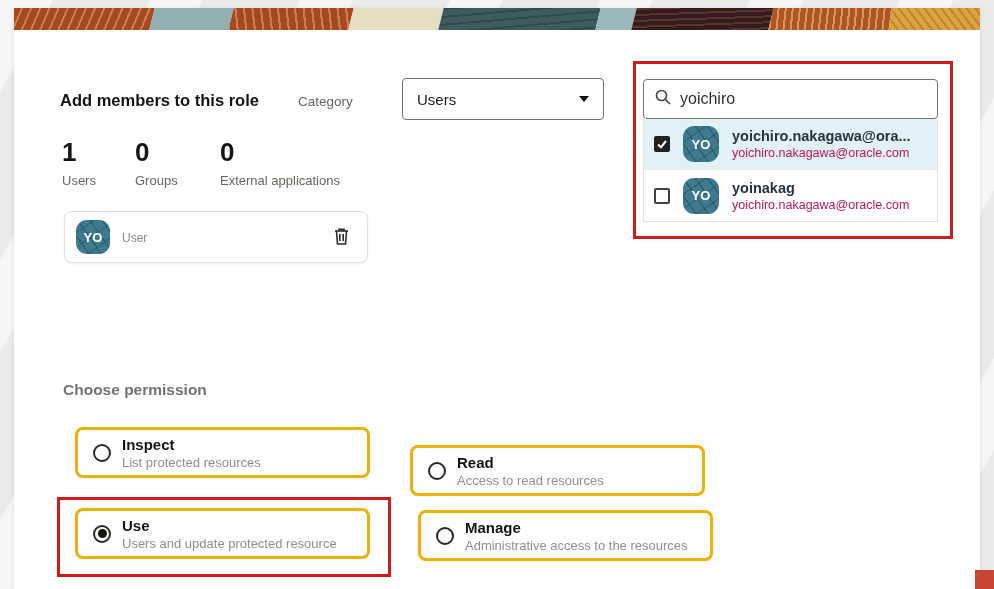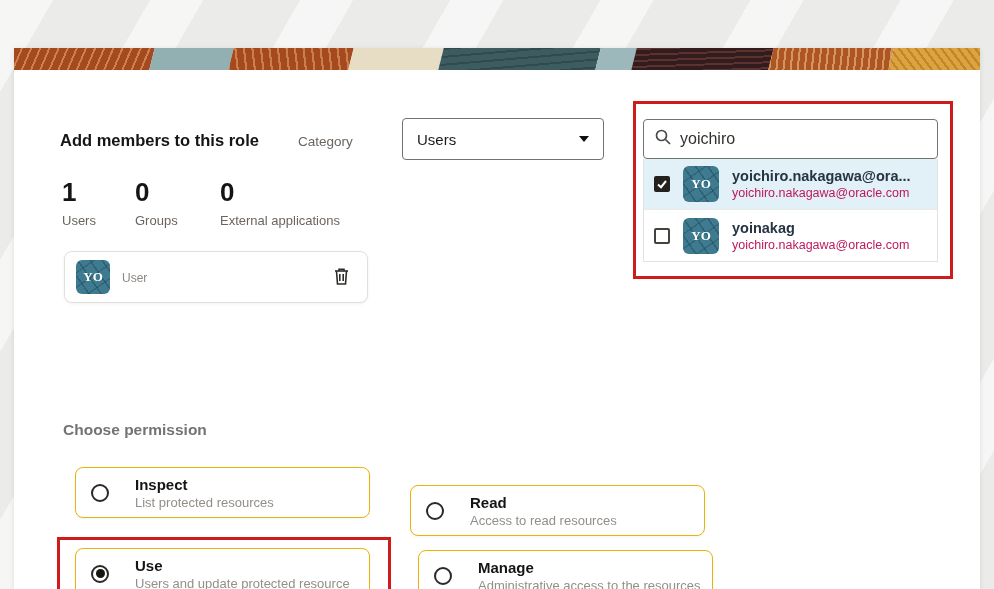--- a/index.html
+++ b/index.html
@@ -4,21 +4,21 @@
 <style>
   * { margin:0; padding:0; box-sizing:border-box; }
   html,body { width:994px; height:589px; }
   body {
     font-family:"Liberation Sans", sans-serif;
     background:
       repeating-linear-gradient(120deg, rgba(255,255,255,.55) 0 46px, rgba(255,255,255,0) 46px 130px),
       #ebebea;
     position:relative; overflow:hidden;
   }
-  .page { position:absolute; inset:0;margin-top:40px; }
+  .page { position:absolute; inset:0; }
 
   .card {
     position:absolute; left:14px; top:8px; width:966px; height:600px;
     background:#fff; box-shadow:0 1px 5px rgba(0,0,0,.10);
   }
 
   
   .banner { position:absolute; left:0; top:0; width:966px; height:22px; overflow:hidden; }
   .banner-inner { position:absolute; left:-14px; top:0; height:22px; display:flex; }
   .seg { height:22px; transform:skewX(-14deg); }
@@ -42,27 +42,26 @@
   .caret-down { width:0; height:0; border-left:5.5px solid transparent; border-right:5.5px solid transparent; border-top:6.5px solid #100f0e; }
 
   
   .count-col { position:absolute; top:130px; }
   .count-col .num { font-size:26px; font-weight:bold; color:#161513; line-height:1.1; display:block; }
   .count-col .lbl { font-size:13px; color:#6b6560; display:block; margin-top:6px; white-space:nowrap; }
   .count-users { left:48px; } .count-groups { left:121px; } .count-ext { left:206px; }
 
   
   .avatar {
-    border-radius:6px; background:var(--avatar-bg,#3e7b90);
+    border-radius:11px; background:var(--avatar-bg,#3e7b90);
     background-image:
       repeating-linear-gradient(55deg, rgba(20,50,60,.35) 0 1.5px, transparent 1.5px 10px),
       repeating-linear-gradient(-35deg, rgba(20,50,60,.28) 0 1.5px, transparent 1.5px 12px);
     color:#fff; font-weight:bold; display:flex; align-items:center; justify-content:center;
     flex:0 0 auto;
-    font-family:Liberation Serif, serif;
   }
 
   
   .member-chip {
     position:absolute; left:50px; top:203px; width:304px; height:52px;
     border:1px solid #e2e0dd; border-radius:8px; background:#fff;
     box-shadow:0 1px 3px rgba(0,0,0,.06);
     display:flex; align-items:center; padding:0 14px 0 11px; gap:12px;
   }
   .member-chip .avatar { width:34px; height:34px; font-size:13px; }
@@ -99,23 +98,23 @@
 
   .checkbox { width:16px; height:16px; border-radius:2px; flex:0 0 auto; cursor:pointer;
     display:flex; align-items:center; justify-content:center; }
   .checkbox.checked { background:#23211e; }
   .checkbox.unchecked { background:#fff; border:2px solid #45423e; }
 
   
   .perm-heading { position:absolute; left:49px; top:373px; font-size:15.5px; font-weight:bold; color:#737373; }
   .perm-card {
     position:absolute; width:295px; height:51px;
-    border:1px solid #eab308; border-radius:8px; background:#fff;
+    border:3px solid #eab308; border-radius:8px; background:#fff;
     box-shadow:0 1px 3px rgba(0,0,0,.05);
-    display:flex; align-items:center; padding:0 12px 0 15px; gap:26px; cursor:pointer;
+    display:flex; align-items:center; padding:0 12px 0 15px; gap:11px; cursor:pointer;
   }
   .pc-inspect { left:61px;  top:419px; }
   .pc-read    { left:396px; top:437px; }
   .pc-use     { left:61px;  top:500px; }
   .pc-manage  { left:404px; top:502px; }
   .radio { width:18px; height:18px; border-radius:50%; border:2px solid #2b2926; flex:0 0 auto;
     display:flex; align-items:center; justify-content:center; background:#fff; }
   .radio.selected::after { content:""; width:9px; height:9px; border-radius:50%; background:#17150f; }
   .perm-text { min-width:0; }
   .perm-title { font-size:15px; font-weight:bold; color:#161513; }

